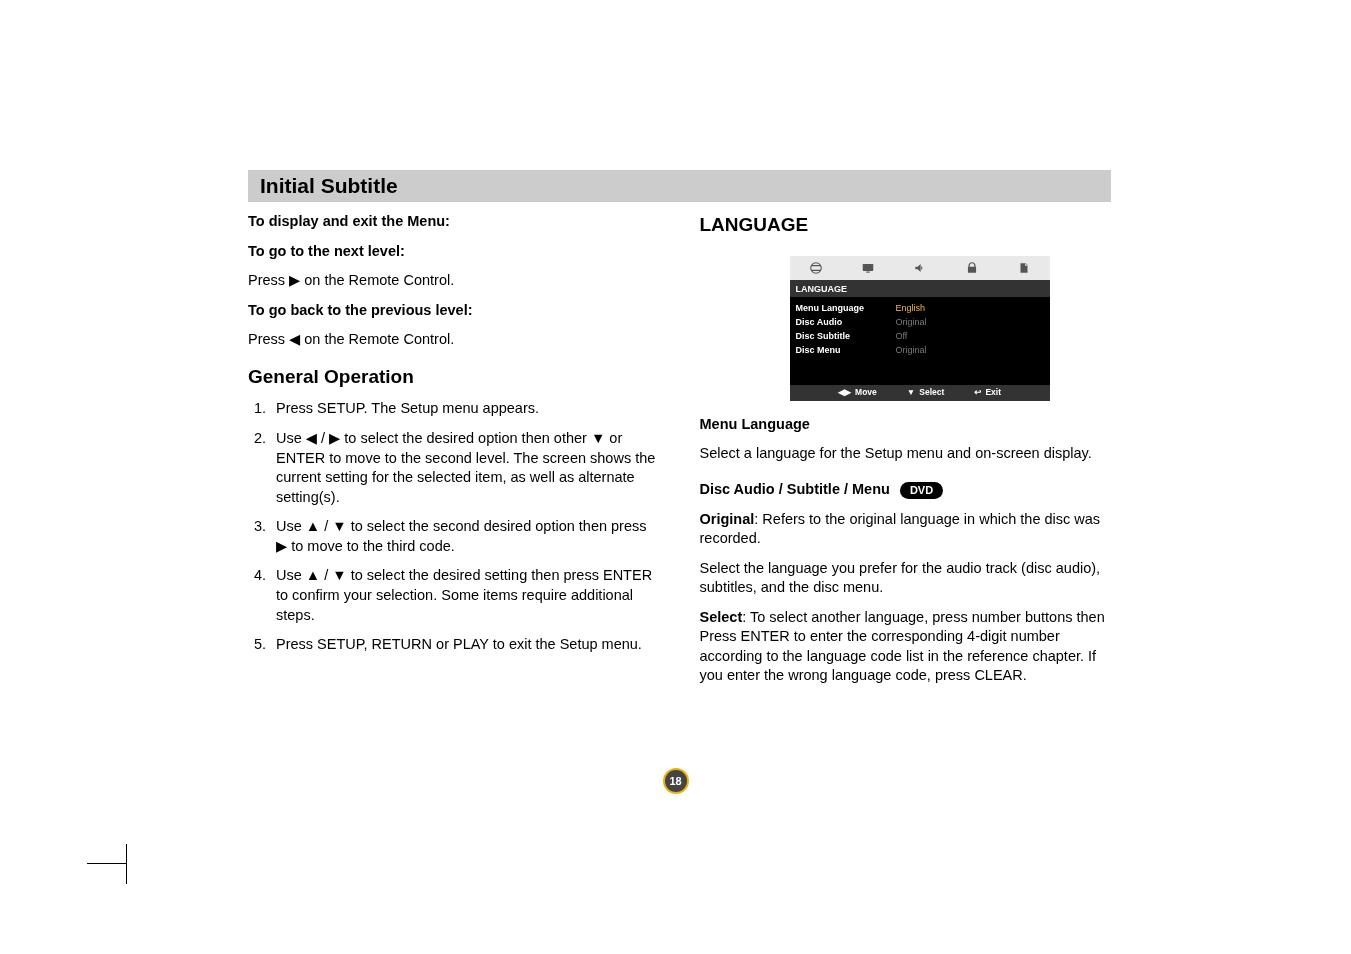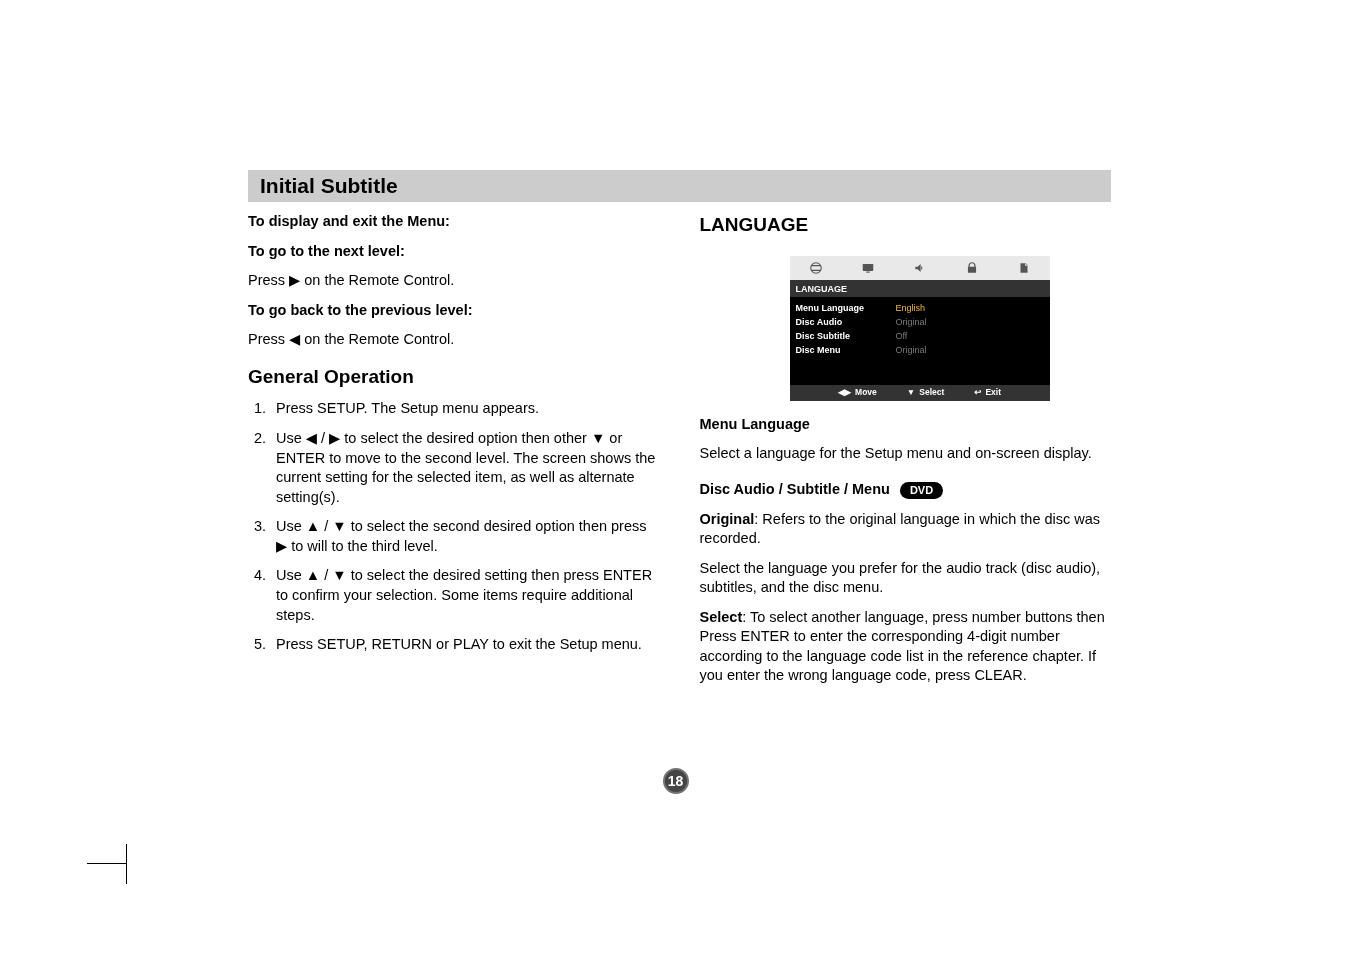--- a/index.html
+++ b/index.html
@@ -100,23 +100,23 @@
   .arrow { font-family: Arial, sans-serif; }
   .pagenum {
     position:absolute;
     left:50%;
     transform:translateX(-50%);
     bottom:160px;
     width:22px;
     height:22px;
     border-radius:50%;
     background:#444;
-    border:2px solid #737373;
+    border:2px solid #eab308;
     color:#fff;
-    font-size:14px;
+    font-size:11px;
     font-weight:bold;
     display:flex;
     align-items:center;
     justify-content:center;
   }
   .crop-tl {
     position:absolute;
     left:86px;
     bottom:70px;
     width:40px;
@@ -154,21 +154,21 @@
         <span>Press </span><span class="arrow">◀</span><span> on the Remote Control.</span>
       </p>
 
       <div class="h3">General Operation</div>
       <ol class="steps">
         <li>Press SETUP. The Setup menu appears.</li>
         <li>
           <span>Use </span><span class="arrow">◀</span> / <span class="arrow">▶</span><span> to select the desired option then other </span><span class="arrow">▼</span><span> or ENTER to move to the second level. The screen shows the current setting for the selected item, as well as alternate setting(s).</span>
         </li>
         <li>
-          <span>Use </span><span class="arrow">▲</span> / <span class="arrow">▼</span><span> to select the second desired option then press </span><span class="arrow">▶</span><span> to will to the third level.</span>
+          <span>Use </span><span class="arrow">▲</span> / <span class="arrow">▼</span><span> to select the second desired option then press </span><span class="arrow">▶</span><span> to move to the third code.</span>
         </li>
         <li>
           <span>Use </span><span class="arrow">▲</span> / <span class="arrow">▼</span><span> to select the desired setting then press ENTER to confirm your selection. Some items require additional steps.</span>
         </li>
         <li>Press SETUP, RETURN or PLAY to exit the Setup menu.</li>
       </ol>
     </div>
 
     <div class="col">
       <div class="h3" style="margin-top:0;">LANGUAGE</div>

